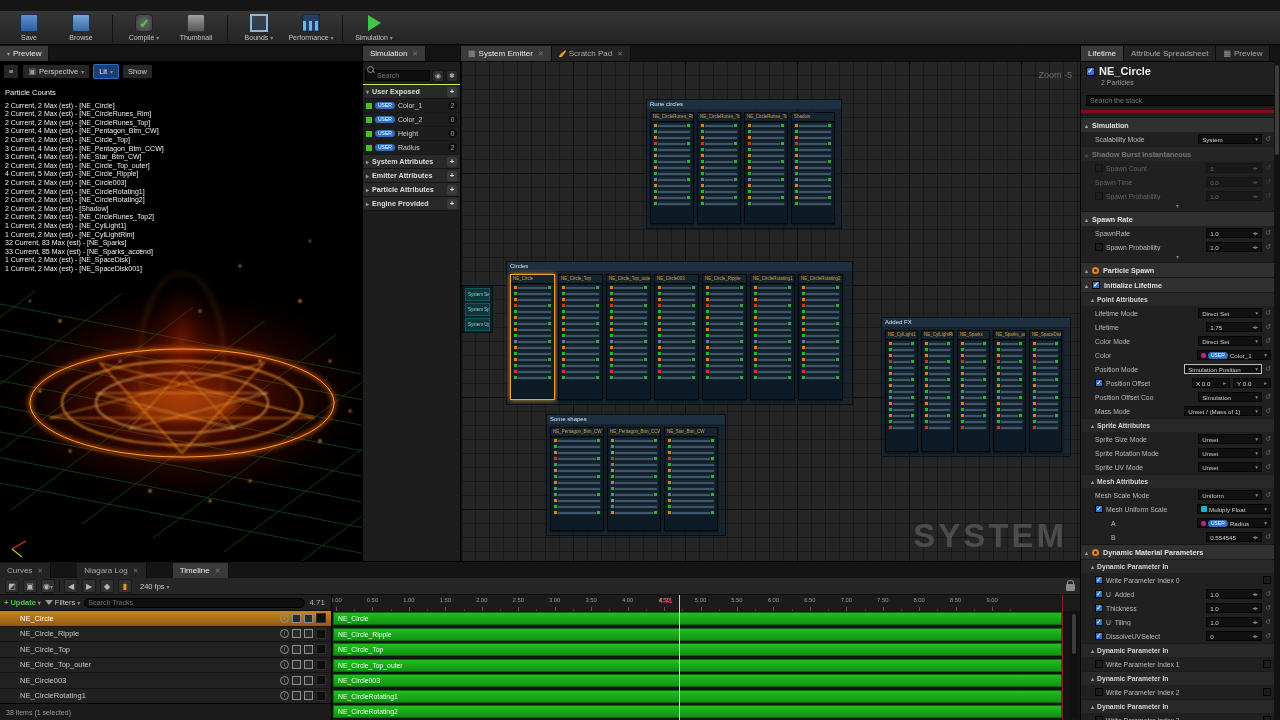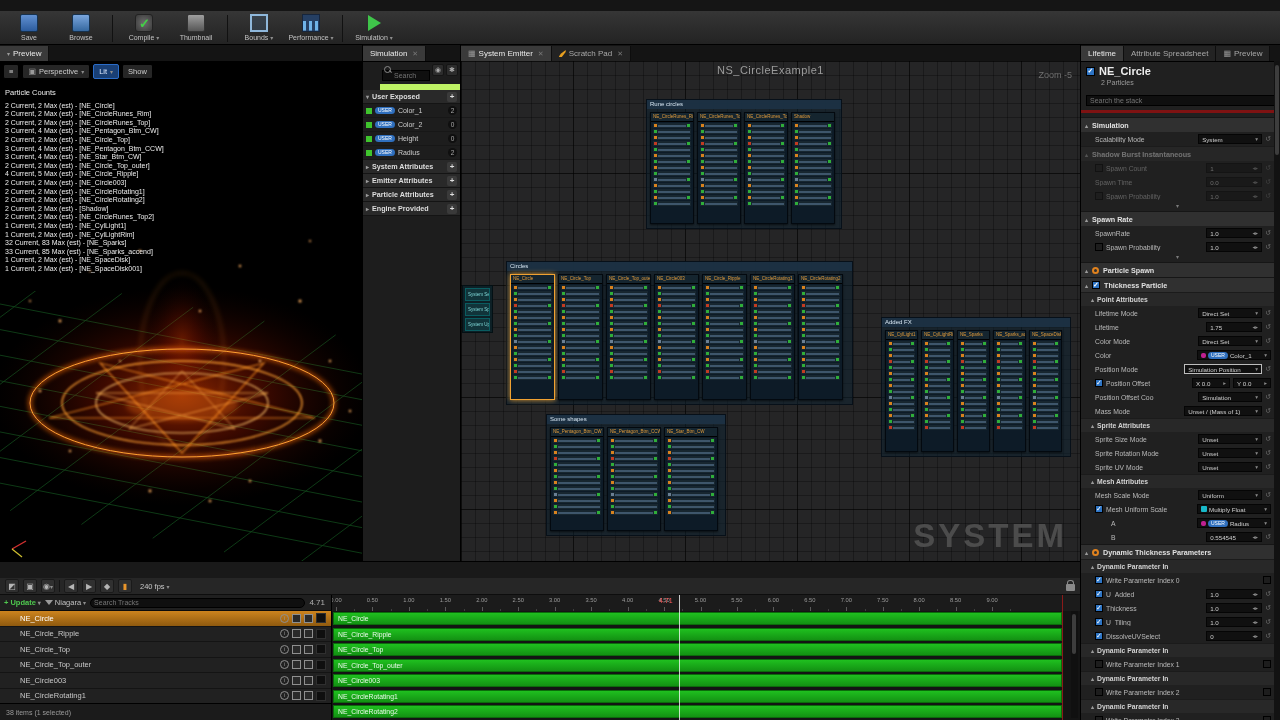--- a/index.html
+++ b/index.html
@@ -38,21 +38,21 @@
   #viewport{position:absolute;left:0;top:16px;right:0;bottom:0;background:#000;overflow:hidden;}
   .vp-toolbar{position:absolute;left:3px;top:3px;display:flex;gap:3px;z-index:6;}
   .vp-btn{height:13px;background:rgba(42,42,42,.9);border:1px solid #000;color:#ccc;font-size:7.5px;
           display:flex;align-items:center;padding:0 5px;border-radius:2px;gap:3px;}
   .vp-btn.lit{background:rgba(28,70,130,.9);border-color:#2a6cc8;color:#dce9ff;}
   .counts{position:absolute;left:5px;top:28px;z-index:5;font-size:7px;color:#ececec;
           text-shadow:1px 1px 1px #000;line-height:8.6px;}
   .counts .ctitle{font-size:7.5px;margin-bottom:4px;}
   
   #parameters-panel{position:absolute;left:362px;top:45px;width:98px;height:516px;background:#1d1d1d;border-left:1px solid #000;box-sizing:border-box;}
-  .psearch-row{display:flex;align-items:flex-start;gap:2px;padding:2px;border-bottom:6px solid #bef264;margin-left:17px;}
+  .psearch-row{display:flex;align-items:flex-end;gap:2px;padding:2px;border-bottom:1px solid #bef264;}
   .searchbox{position:relative;flex:1;}
   .searchbox input{width:100%;height:11px;background:#0f0f0f;border:1px solid #000;color:#bbb;font-size:7px;
                    padding:0 2px 0 11px;box-sizing:border-box;font-family:inherit;}
   .mag{position:absolute;left:2px;top:2px;width:5px;height:5px;border:1px solid #8a8a8a;border-radius:50%;}
   .mag::after{content:"";position:absolute;left:4px;top:4px;width:3px;height:1px;background:#8a8a8a;transform:rotate(45deg);}
   .mini-ico{width:10px;height:10px;background:#2c2c2c;border:1px solid #151515;color:#aaa;font-size:7px;
             display:flex;align-items:center;justify-content:center;border-radius:2px;}
   .psec{height:13px;background:#292929;display:flex;align-items:center;font-size:7.2px;font-weight:bold;color:#ddd;
         padding:0 3px;border-bottom:1px solid #141414;gap:3px;}
   .psec .plus{margin-left:auto;width:10px;height:10px;background:#3a3a3a;border-radius:2px;color:#dfdfdf;font-size:8px;
@@ -423,21 +423,20 @@
           <span>System Emitter</span>
           <span class="x">✕</span>
         </div>
         <div class="tab">
           <span class="pencil"></span>
           <span>Scratch Pad</span>
           <span class="x">✕</span>
         </div>
       </div>
     <div id="graph-canvas">
-      <div class="graph-title">NS_CircleExample1</div>
       <div class="zoom-label">Zoom -5</div>
       <div class="watermark">SYSTEM</div>
       <div id="clusters">
           <div class="cluster" style="left: 185px; top: 38px; width: 196px; height: 130px;">
             <div class="chead">Rune circles</div>
             <div class="cbody">
               <div class="gnode" style="width: 44px; height: 112px;">
                 <div class="ghead">NE_CircleRunes_Rim</div>
                 <div class="grow">
                   <span class="gsq" style="background: rgb(216, 130, 30);"></span>
@@ -1839,21 +1838,21 @@
         </div>
         <div class="schev">▾</div>
         <div class="sheader">
           <span class="arrow">▴</span>
           <span class="oring"></span>
           <span>Particle Spawn</span>
         </div>
         <div class="sheader">
           <span class="arrow">▴</span>
           <span class="cb checked" style="width: 8px; height: 8px;">✓</span>
-          <span>Thickness Particle</span>
+          <span>Initialize Lifetime</span>
         </div>
         <div class="ssub">
           <span class="arrow">▴</span>
           <span>Point Attributes</span>
         </div>
         <div class="srow">
           <span class="lbl">Lifetime Mode</span>
           <div class="ctlbox" style="width: 64px;">
             <span>Direct Set</span>
             <span class="c">▾</span>
@@ -1983,21 +1982,21 @@
           <span class="lbl">B</span>
           <div class="ctlbox" style="width: 56px;">
             <span>0.554545</span>
             <span class="c">◂▸</span>
           </div>
           <span class="reset">↺</span>
         </div>
         <div class="sheader">
           <span class="arrow">▴</span>
           <span class="oring"></span>
-          <span>Dynamic Thickness Parameters</span>
+          <span>Dynamic Material Parameters</span>
         </div>
         <div class="ssub">
           <span class="arrow">▴</span>
           <span>Dynamic Parameter In</span>
         </div>
         <div class="srow">
           <span class="cb checked" style="width: 8px; height: 8px;">✓</span>
           <span class="lbl">Write Parameter Index 0</span>
           <span class="cb" style="width: 8px; height: 8px;"></span>
         </div>
@@ -2064,20 +2063,34 @@
           <span class="lbl">Write Parameter Index 3</span>
           <span class="cb" style="width: 8px; height: 8px;"></span>
         </div>
       </div>
     <div class="vscroll">
         <div class="vthumb" style="top:4px;height:90px;"></div>
       </div>
   </div>
 
   <div id="timeline-panel">
+    <div class="tabbar" id="tl-tabs">
+        <div class="tab" style="margin-right: 26px;">
+          <span>Curves</span>
+          <span class="x">✕</span>
+        </div>
+        <div class="tab" style="margin-right: 26px;">
+          <span>Niagara Log</span>
+          <span class="x">✕</span>
+        </div>
+        <div class="tab active" style="margin-right: 26px;">
+          <span>Timeline</span>
+          <span class="x">✕</span>
+        </div>
+      </div>
     <div id="tl-toolbar">
       <span class="tico">◩</span>
       <span class="tico">▣</span>
       <span class="tico">◉<span class="caret">▾</span></span>
       <span class="tl-sep"></span>
       <span class="tico">◀</span>
       <span class="tico">▶</span>
       <span class="tico">◆</span>
       <span class="tico orange">▮</span>
       <span class="fps">
@@ -2087,21 +2100,21 @@
       <span style="margin-left:auto;"></span>
       <span class="lock-icon"></span>
     </div>
     <div id="tl-controls">
       <span class="track-btn">+
         <span>Update</span>
         <span class="caret">▾</span>
       </span>
       <span class="filters">
         <span class="funnel"></span>
-        <span>Niagara</span>
+        <span>Filters</span>
         <span class="caret">▾</span>
       </span>
       <input placeholder="Search Tracks" style="">
       <span class="timeval">4.71</span>
     </div>
     <div id="tl-ruler">
         <span class="rlabel" style="left: 4px;">0.00</span>
         <span class="rtick" style="left: 4px;"></span>
         <span class="rtick minor" style="left: 22.225px;"></span>
         <span class="rlabel" style="left: 40.45px;">0.50</span>

